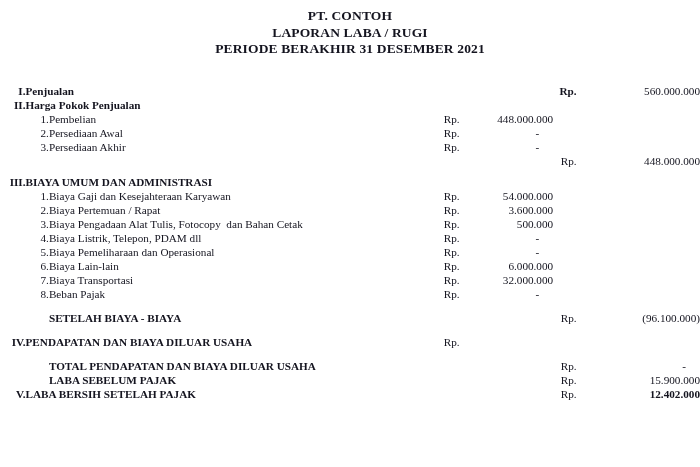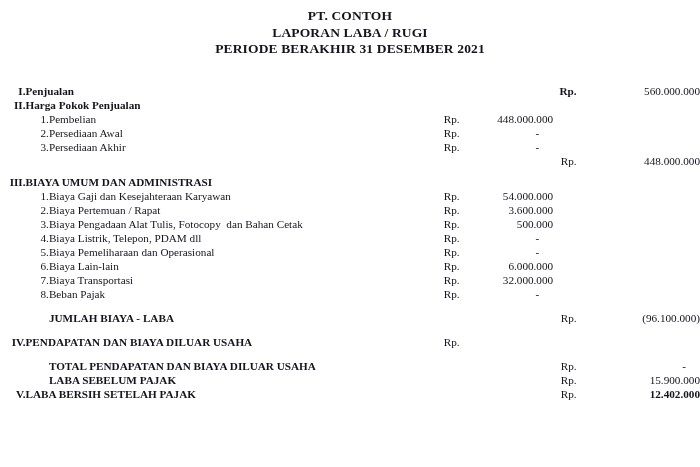--- a/index.html
+++ b/index.html
@@ -271,21 +271,21 @@
         <td class="val"></td>
       </tr>
 
       <tr class="spacer">
           <td colspan="8"></td>
         </tr>
 
       <tr>
         <td></td>
           <td></td>
-        <td class="lbl-bold ind-total" colspan="2">JUMLAH BIAYA - LABA</td>
+        <td class="lbl-bold ind-total" colspan="2">SETELAH BIAYA - BIAYA</td>
         <td class="cur"></td>
         <td class="val"></td>
         <td class="cur">Rp.</td>
         <td class="val">(96.100.000)</td>
       </tr>
 
 
       <tr class="spacer">
           <td colspan="8"></td>
         </tr>

